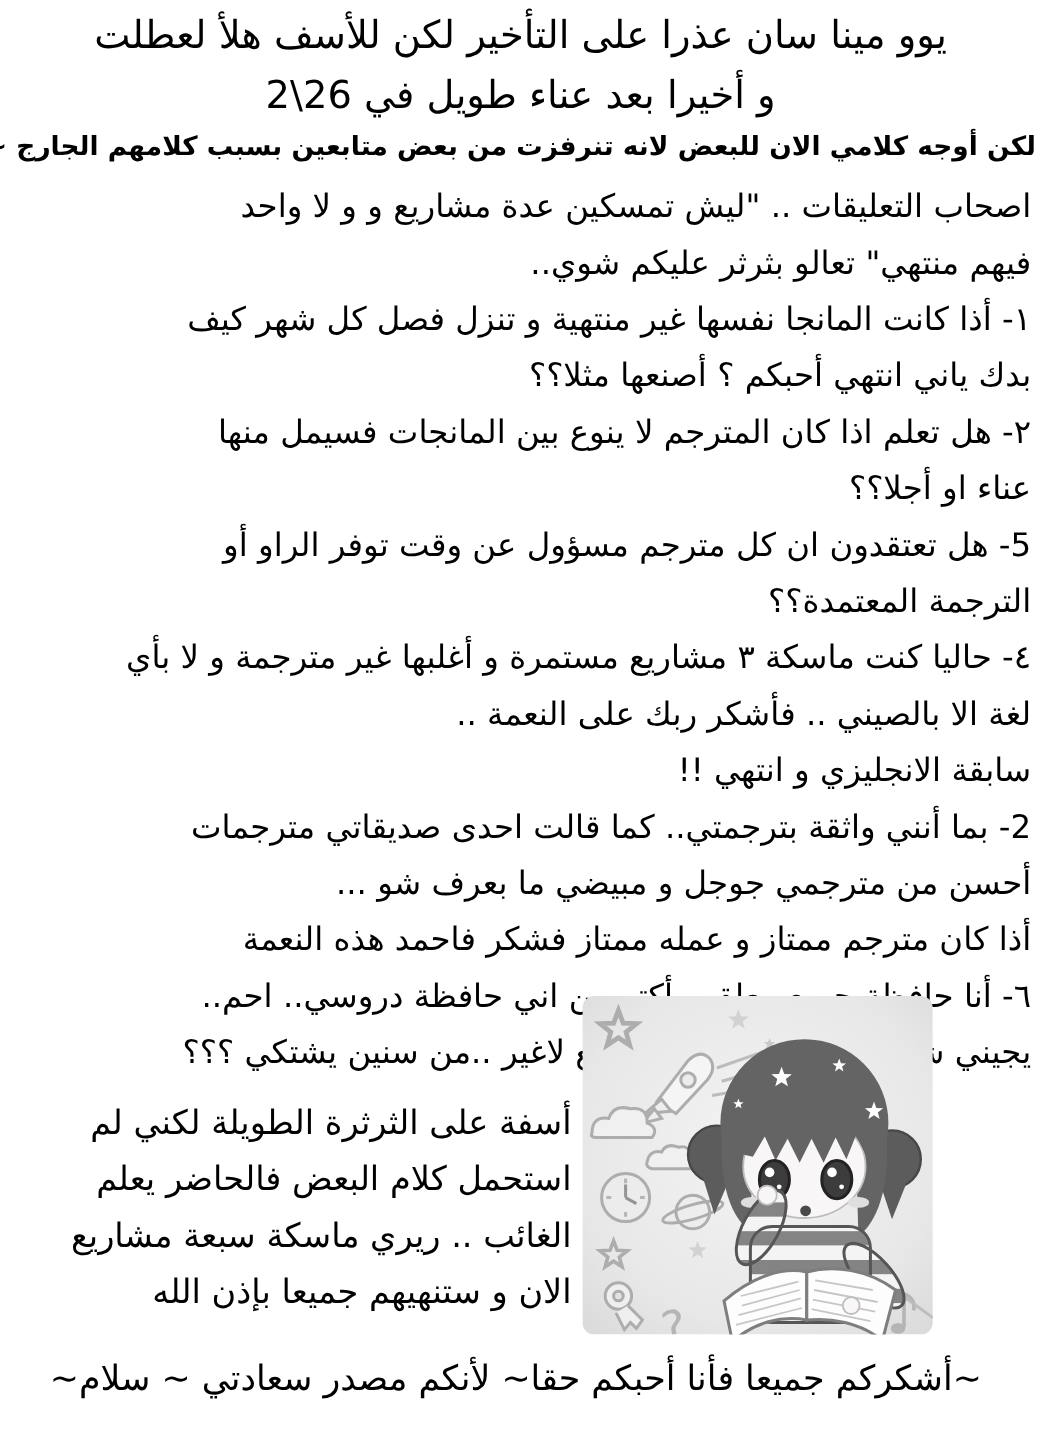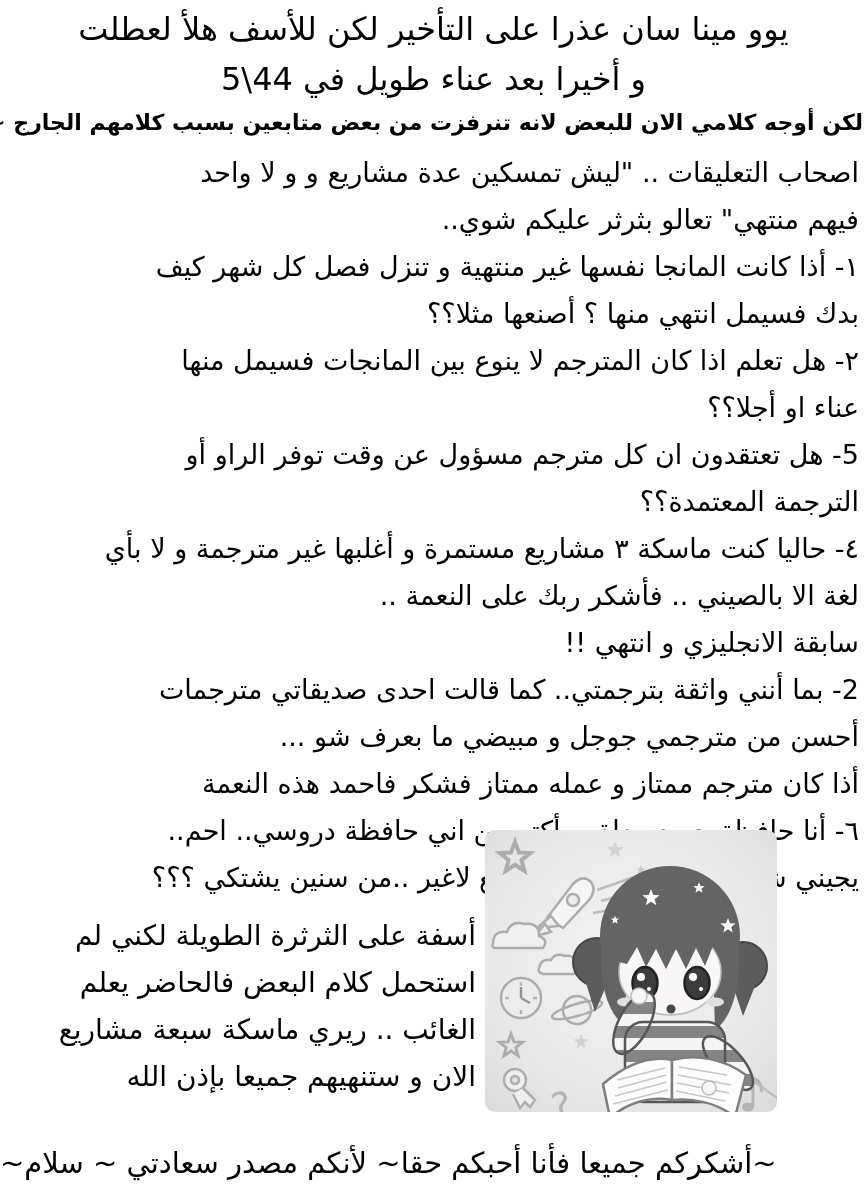--- a/index.html
+++ b/index.html
@@ -4,40 +4,40 @@
 <style>
   html,body{margin:0;padding:0;background:#ffffff;}
   body{font-family:"DejaVu Sans",sans-serif;color:#000;}
   .page{position:relative;width:867px;height:1200px;background:#fff;overflow:hidden;direction:rtl;}
   .greeting{position:absolute;top:4px;right:30px;left:30px;text-align:center;font-size:32px;line-height:50px;}
   .warning{position:absolute;top:110px;right:4px;left:0;text-align:right;font-size:22px;font-weight:bold;white-space:nowrap;}
   .main{position:absolute;top:149px;right:8px;left:0;text-align:right;font-size:27px;line-height:47px;}
   .main .line{white-space:nowrap;}
   .side{position:absolute;top:912px;left:6px;width:470px;text-align:right;font-size:28px;line-height:47px;}
   .side .line{white-space:nowrap;}
-  .footer{position:absolute;top:1131px;right:8px;left:0;text-align:left;font-size:29px;white-space:nowrap;margin-top:15px;}
+  .footer{position:absolute;top:1131px;right:8px;left:0;text-align:center;font-size:29px;white-space:nowrap;}
   .illus{position:absolute;left:485px;top:830px;width:292px;height:282px;}
 </style>
 </head>
 <body>
 
 <div class="page">
 
   <div class="greeting">
     <div class="line">يوو مينا سان عذرا على التأخير لكن للأسف هلأ لعطلت</div>
-    <div class="line">و أخيرا بعد عناء طويل في 44\5</div>
+    <div class="line">و أخيرا بعد عناء طويل في 26\2</div>
   </div>
 
   <div class="warning">لكن أوجه كلامي الان للبعض لانه تنرفزت من بعض متابعين بسبب كلامهم الجارج ~</div>
 
   <div class="main">
     <div class="line">اصحاب التعليقات .. "ليش تمسكين عدة مشاريع و و لا واحد</div>
     <div class="line">فيهم منتهي" تعالو بثرثر عليكم شوي..</div>
     <div class="line">١- أذا كانت المانجا نفسها غير منتهية و تنزل فصل كل شهر كيف</div>
-    <div class="line">بدك فسيمل انتهي منها ؟ أصنعها مثلا؟؟</div>
+    <div class="line">بدك ياني انتهي أحبكم ؟ أصنعها مثلا؟؟</div>
     <div class="line">٢- هل تعلم اذا كان المترجم لا ينوع بين المانجات فسيمل منها</div>
     <div class="line">عناء او أجلا؟؟</div>
     <div class="line">5- هل تعتقدون ان كل مترجم مسؤول عن وقت توفر الراو أو</div>
     <div class="line">الترجمة المعتمدة؟؟</div>
     <div class="line">٤- حاليا كنت ماسكة ٣ مشاريع مستمرة و أغلبها غير مترجمة و لا بأي</div>
     <div class="line">لغة الا بالصيني .. فأشكر ربك على النعمة ..</div>
     <div class="line">سابقة الانجليزي و انتهي !!</div>
     <div class="line">2- بما أنني واثقة بترجمتي.. كما قالت احدى صديقاتي مترجمات</div>
     <div class="line">أحسن من مترجمي جوجل و مبيضي ما بعرف شو ...</div>
     <div class="line">أذا كان مترجم ممتاز و عمله ممتاز فشكر فاحمد هذه النعمة</div>

